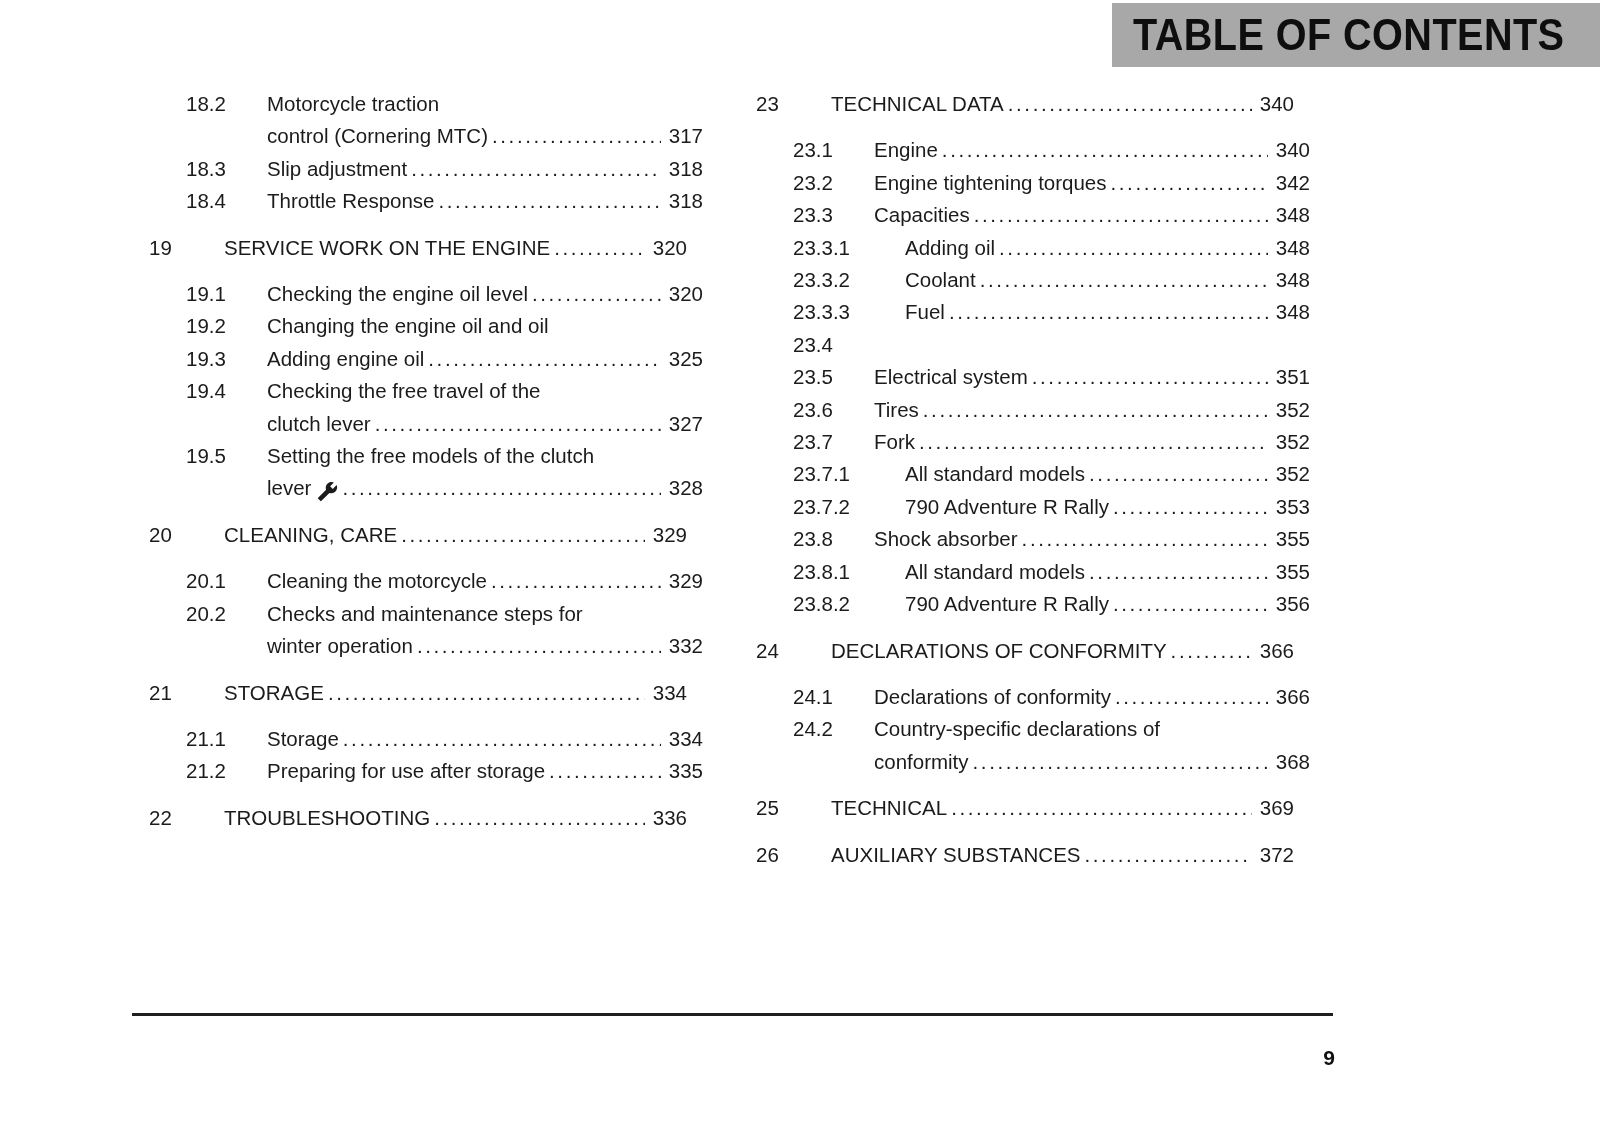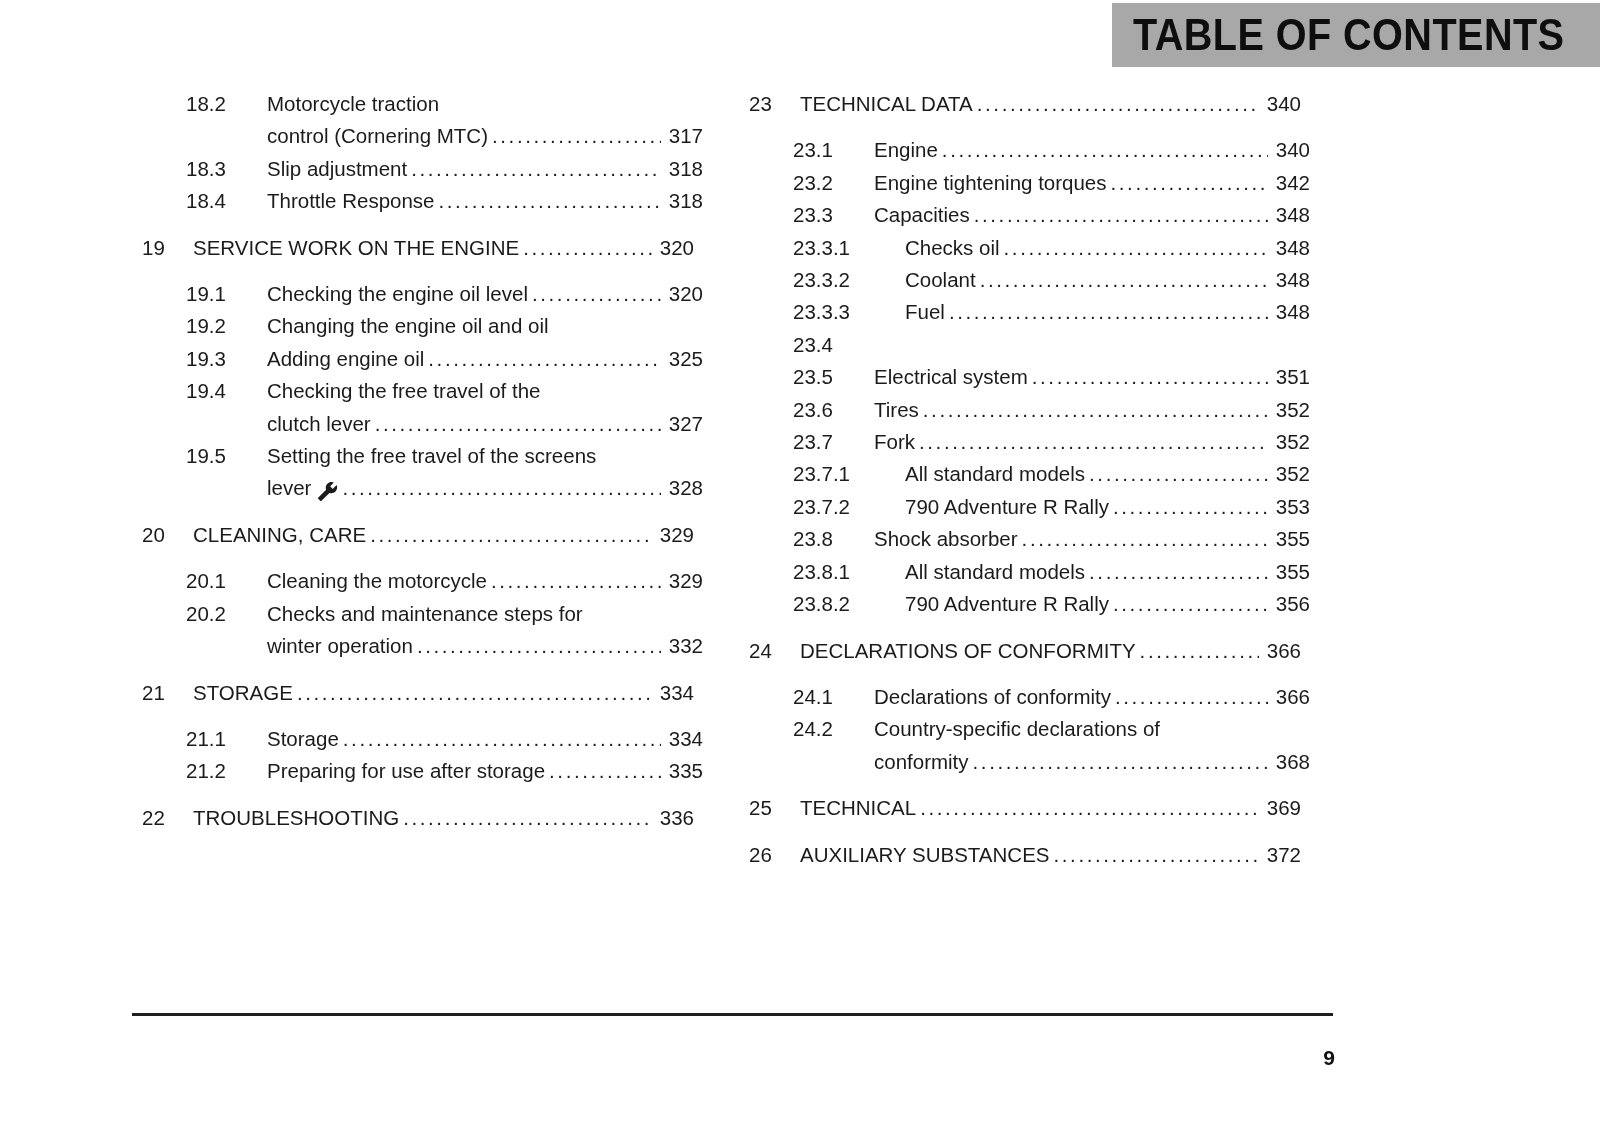--- a/index.html
+++ b/index.html
@@ -34,21 +34,21 @@
   .toc-col.left  { left:133px; }
   .toc-col.right { left:740px; }
 
   .entry { display:flex; align-items:flex-start; }
   .entry .num { flex:0 0 auto; }
   .entry.chapter .num { width:51px; }
   .entry.section .num { width:81px; margin-left:53px; }
   .entry.subsection .num { width:112px; margin-left:53px; }
   .entry .body { flex:1 1 auto; min-width:0; }
 
-  .entry.chapter { margin:14px 9px; }
+  .entry.chapter { margin:14px 16px;gap:24px; }
   .toc-col .entry.chapter:first-child { margin-top:0; }
 
   .tline.last { display:flex; align-items:baseline; }
   .tline .t { flex:0 0 auto; white-space:nowrap; }
   .leader {
     flex:1 1 auto;
     overflow:hidden;
     white-space:nowrap;
     margin:0 8px 0 4px;
     min-width:10px;
@@ -168,21 +168,21 @@
         <div class="tline last">
           <span class="t">clutch lever</span>
           <span class="leader"></span>
           <span class="page">327</span>
         </div>
       </div>
     </div>
     <div class="entry section">
       <span class="num">19.5</span>
       <div class="body">
-        <div class="tline"><span class="t">Setting the free travel of the screens</span></div>
+        <div class="tline"><span class="t">Setting the free models of the clutch</span></div>
         <div class="tline last">
           <span class="t">lever</span>
           <span class="wrench">
             <svg viewBox="0 0 24 24">
               <g transform="scale(-1,1) translate(-24,0)">
                 <path fill="#1b1b1b" d="M22.7 19l-9.1-9.1c.9-2.3.4-5-1.5-6.9-2-2-5-2.4-7.4-1.3L9 6 6 9 1.6 4.7C.4 7.1.9 10.1 2.9 12.1c1.9 1.9 4.6 2.4 6.9 1.5l9.1 9.1c.4.4 1 .4 1.4 0l2.3-2.3c.5-.4.5-1.1.1-1.4z"></path>
               </g>
             </svg>
           </span>
           <span class="leader"></span>
@@ -300,21 +300,21 @@
           <span class="t">Capacities</span>
           <span class="leader"></span>
           <span class="page">348</span>
         </div>
       </div>
     </div>
     <div class="entry subsection">
       <span class="num">23.3.1</span>
       <div class="body">
         <div class="tline last">
-          <span class="t">Checks oil</span>
+          <span class="t">Adding oil</span>
           <span class="leader"></span>
           <span class="page">348</span>
         </div>
       </div>
     </div>
     <div class="entry subsection">
       <span class="num">23.3.2</span>
       <div class="body">
         <div class="tline last">
           <span class="t">Coolant</span>

